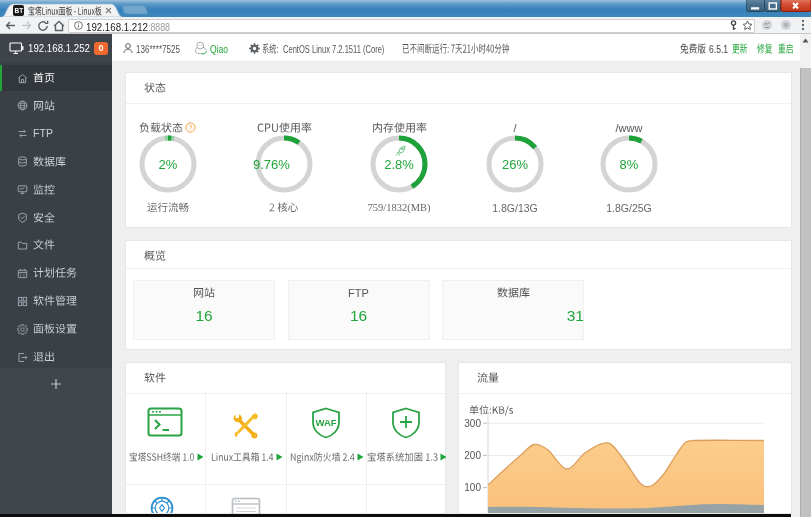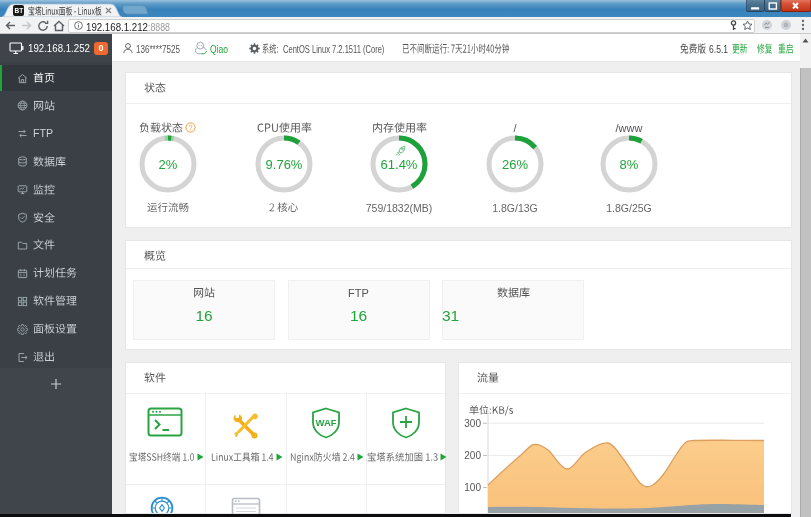--- a/index.html
+++ b/index.html
@@ -308,42 +308,42 @@
   </div>
 <div class="abs" style="left:147px;top:200.5px">
     <svg width="42" height="14" viewBox="0 0 42 14">
       <path fill="#666" d="M4 2L4 2.8L9.3 2.8L9.3 2ZM0.7 2.5C1.3 2.9 2.2 3.5 2.6 3.9L3.1 3.3C2.7 2.9 1.8 2.3 1.2 1.9ZM3.9 9C4.3 8.8 4.7 8.8 8.7 8.4L9.1 9.2L9.8 8.9C9.4 8.1 8.5 6.7 7.9 5.7L7.2 6C7.6 6.5 7.9 7.1 8.3 7.7L4.8 8C5.4 7.2 5.9 6.2 6.4 5.2L10 5.2L10 4.4L3.3 4.4L3.3 5.2L5.4 5.2C5 6.2 4.4 7.3 4.2 7.5C4 7.9 3.9 8.1 3.7 8.2C3.8 8.4 3.9 8.8 3.9 9ZM2.6 5.1L0.4 5.1L0.4 5.8L1.9 5.8L1.9 9.1C1.4 9.3 0.9 9.8 0.4 10.4L0.9 11.1C1.5 10.4 2 9.8 2.3 9.8C2.6 9.8 2.9 10.1 3.4 10.4C4.1 10.8 5 10.9 6.3 10.9C7.4 10.9 9.2 10.9 9.9 10.8C9.9 10.6 10 10.2 10.2 10C9.1 10.1 7.5 10.2 6.3 10.2C5.1 10.2 4.2 10.1 3.5 9.7C3.1 9.4 2.9 9.2 2.6 9.1ZM15.1 2L15.1 2.8L20.2 2.8L20.2 2ZM13.3 1.4C12.8 2.1 11.7 3.1 10.9 3.7C11 3.8 11.2 4.1 11.3 4.3C12.3 3.6 13.4 2.6 14.1 1.7ZM14.6 4.9L14.6 5.7L18.1 5.7L18.1 10C18.1 10.2 18.1 10.2 17.9 10.3C17.7 10.3 17 10.3 16.2 10.2C16.3 10.5 16.5 10.8 16.5 11C17.5 11 18.1 11 18.5 10.9C18.8 10.8 18.9 10.5 18.9 10L18.9 5.7L20.5 5.7L20.5 4.9ZM13.7 3.6C13 4.8 11.8 6 10.8 6.8C10.9 7 11.2 7.3 11.3 7.5C11.7 7.2 12.1 6.8 12.5 6.4L12.5 11.1L13.3 11.1L13.3 5.5C13.7 5 14.1 4.4 14.5 3.9ZM27.1 6.4L27.1 10.6L27.8 10.6L27.8 6.4ZM25.2 6.4L25.2 7.5C25.2 8.4 25.1 9.6 23.8 10.5C24 10.6 24.2 10.9 24.3 11C25.7 10 25.9 8.6 25.9 7.5L25.9 6.4ZM28.9 6.4L28.9 9.7C28.9 10.4 29 10.5 29.1 10.7C29.3 10.8 29.5 10.9 29.7 10.9C29.8 10.9 30.1 10.9 30.2 10.9C30.4 10.9 30.6 10.8 30.7 10.7C30.9 10.7 31 10.5 31 10.3C31.1 10.1 31.1 9.6 31.1 9.1C30.9 9.1 30.7 9 30.6 8.8C30.6 9.3 30.5 9.7 30.5 9.9C30.5 10.1 30.5 10.1 30.4 10.2C30.4 10.2 30.3 10.2 30.2 10.2C30.1 10.2 30 10.2 29.9 10.2C29.8 10.2 29.8 10.2 29.7 10.2C29.7 10.1 29.7 10 29.7 9.8L29.7 6.4ZM21.9 2.1C22.5 2.5 23.3 3 23.7 3.4L24.1 2.8C23.8 2.4 23 1.9 22.4 1.5ZM21.4 5C22.1 5.3 22.9 5.8 23.3 6.1L23.8 5.5C23.4 5.1 22.5 4.7 21.8 4.4ZM21.7 10.4L22.3 10.9C23 9.9 23.7 8.6 24.3 7.5L23.7 7C23.1 8.2 22.2 9.6 21.7 10.4ZM26.9 1.6C27 1.9 27.2 2.4 27.3 2.7L24.3 2.7L24.3 3.5L26.4 3.5C26 4 25.4 4.8 25.2 5C25 5.1 24.7 5.2 24.5 5.3C24.5 5.4 24.6 5.8 24.7 6C25 5.9 25.5 5.9 29.8 5.6C30 5.8 30.2 6.1 30.3 6.3L30.9 5.9C30.6 5.3 29.7 4.3 29.1 3.6L28.5 4C28.7 4.3 29 4.6 29.3 4.9L26 5.1C26.4 4.6 26.9 4 27.3 3.5L30.9 3.5L30.9 2.7L28.1 2.7C28 2.3 27.8 1.8 27.6 1.4ZM33.6 1.4L33.6 2.8L32.2 2.8L32.2 8.2L32.8 8.2L32.8 7.7L33.6 7.7L33.6 11L34.3 11L34.3 7.7L35.8 7.7L35.8 2.8L34.3 2.8L34.3 1.4ZM35.2 5.5L35.2 7L34.3 7L34.3 5.5ZM35.2 4.9L34.3 4.9L34.3 3.5L35.2 3.5ZM32.8 5.5L33.7 5.5L33.7 7L32.8 7ZM32.8 4.9L32.8 3.5L33.7 3.5L33.7 4.9ZM36.4 5.6C36.5 5.5 36.8 5.5 37.3 5.5L37.7 5.5C37.3 6.7 36.6 7.6 35.7 8.3C35.8 8.4 36.1 8.6 36.3 8.7C37.2 8 38 6.9 38.4 5.5L39.4 5.5C38.8 7.7 37.7 9.5 36 10.6C36.2 10.7 36.5 10.9 36.6 11C38.3 9.8 39.4 7.9 40.1 5.5L40.6 5.5C40.4 8.6 40.2 9.8 39.9 10.1C39.8 10.2 39.8 10.2 39.6 10.2C39.4 10.2 39 10.2 38.7 10.2C38.8 10.4 38.9 10.7 38.9 10.9C39.3 11 39.7 11 39.9 10.9C40.2 10.9 40.4 10.8 40.6 10.6C41 10.1 41.2 8.8 41.4 5.1C41.4 5 41.4 4.8 41.4 4.8L37.8 4.8C38.8 4.1 39.8 3.2 40.9 2.2L40.3 1.8L40.1 1.9L36.1 1.9L36.1 2.6L39.3 2.6C38.4 3.4 37.5 4.1 37.1 4.4C36.7 4.6 36.3 4.8 36.1 4.9C36.2 5.1 36.3 5.5 36.4 5.6Z"></path>
     </svg>
   </div>
 <svg class="abs" style="left:253px;top:133px" width="62" height="62" viewBox="0 0 62 62">
 <circle cx="31" cy="31" r="26.0" fill="none" stroke="#d4d4d4" stroke-width="5"></circle>
 <circle cx="31" cy="31" r="26.0" fill="none" stroke="#1da23a" stroke-width="5" stroke-dasharray="15.94 163.36" transform="rotate(-90 31 31)"></circle>
 </svg>
-<div class="abs lat" style="left:253px;top:157px;font-size:13px;color:#20a53a;white-space:pre;width:62px;text-align:center;">9.76%</div>
+<div class="abs lat" style="left:253px;top:157px;font-size:13px;color:#20a53a;white-space:pre;width:62px;">9.76%</div>
 <div class="abs" style="left:256.5px;top:120.5px">
     <svg width="55" height="14" viewBox="0 0 55 14">
       <path fill="#555" d="M4.1 10.8C5.2 10.8 6 10.4 6.6 9.7L6.1 9C5.5 9.6 5 10 4.2 10C2.7 10 1.7 8.7 1.7 6.6C1.7 4.6 2.7 3.4 4.2 3.4C4.9 3.4 5.4 3.7 5.9 4.1L6.4 3.5C6 3 5.2 2.5 4.2 2.5C2.2 2.5 0.6 4.1 0.6 6.7C0.6 9.3 2.1 10.8 4.1 10.8ZM8.1 10.7L9.1 10.7L9.1 7.5L10.5 7.5C12.2 7.5 13.4 6.7 13.4 5C13.4 3.2 12.2 2.6 10.4 2.6L8.1 2.6ZM9.1 6.7L9.1 3.5L10.3 3.5C11.7 3.5 12.4 3.8 12.4 5C12.4 6.2 11.8 6.7 10.3 6.7ZM18 10.8C19.6 10.8 20.8 10 20.8 7.4L20.8 2.6L19.9 2.6L19.9 7.4C19.9 9.3 19 10 18 10C16.9 10 16.1 9.3 16.1 7.4L16.1 2.6L15.1 2.6L15.1 7.4C15.1 10 16.3 10.8 18 10.8ZM28.5 1.5L28.5 2.7L25.4 2.7L25.4 3.4L28.5 3.4L28.5 4.5L25.8 4.5L25.8 7.6L28.4 7.6C28.4 8.2 28.2 8.7 27.9 9.3C27.3 8.9 26.8 8.4 26.5 7.8L25.8 8C26.2 8.7 26.7 9.3 27.4 9.8C26.9 10.3 26.1 10.7 25 10.9C25.2 11.1 25.4 11.4 25.5 11.6C26.7 11.3 27.5 10.8 28 10.3C29.1 10.9 30.5 11.4 32.1 11.6C32.2 11.4 32.4 11 32.6 10.9C31 10.7 29.6 10.3 28.5 9.7C29 9 29.2 8.3 29.2 7.6L32.1 7.6L32.1 4.5L29.3 4.5L29.3 3.4L32.5 3.4L32.5 2.7L29.3 2.7L29.3 1.5ZM26.5 5.2L28.5 5.2L28.5 6.4L28.5 6.9L26.5 6.9ZM29.3 5.2L31.3 5.2L31.3 6.9L29.3 6.9L29.3 6.4ZM25 1.4C24.3 3.1 23.3 4.7 22.1 5.8C22.3 6 22.5 6.4 22.6 6.6C23 6.2 23.4 5.7 23.8 5.2L23.8 11.6L24.6 11.6L24.6 4C25 3.2 25.4 2.5 25.7 1.7ZM34.6 2.2L34.6 6.2C34.6 7.8 34.5 9.7 33.3 11.1C33.5 11.2 33.8 11.5 33.9 11.6C34.7 10.7 35.1 9.4 35.3 8.2L38 8.2L38 11.5L38.9 11.5L38.9 8.2L41.9 8.2L41.9 10.5C41.9 10.7 41.8 10.7 41.6 10.7C41.3 10.7 40.6 10.8 39.8 10.7C39.9 10.9 40.1 11.3 40.1 11.5C41.2 11.5 41.8 11.5 42.2 11.4C42.5 11.2 42.7 11 42.7 10.5L42.7 2.2ZM35.4 3L38 3L38 4.8L35.4 4.8ZM41.9 3L41.9 4.8L38.9 4.8L38.9 3ZM35.4 5.6L38 5.6L38 7.4L35.4 7.4C35.4 7 35.4 6.6 35.4 6.2ZM41.9 5.6L41.9 7.4L38.9 7.4L38.9 5.6ZM53 3.6C52.6 4.1 52 4.7 51.5 5L52.1 5.4C52.6 5.1 53.2 4.6 53.7 4ZM44.5 7L44.9 7.7C45.7 7.3 46.6 6.8 47.4 6.4L47.3 5.7C46.3 6.2 45.2 6.7 44.5 7ZM44.8 4.1C45.4 4.5 46.2 5 46.5 5.4L47.1 4.9C46.7 4.5 46 4 45.4 3.7ZM51.4 6.2C52.1 6.7 53.1 7.3 53.5 7.8L54.1 7.3C53.7 6.8 52.7 6.2 51.9 5.8ZM44.5 8.5L44.5 9.2L49 9.2L49 11.6L49.9 11.6L49.9 9.2L54.4 9.2L54.4 8.5L49.9 8.5L49.9 7.6L49 7.6L49 8.5ZM48.7 1.6C48.9 1.8 49.1 2.2 49.2 2.4L44.7 2.4L44.7 3.2L48.7 3.2C48.4 3.7 48 4.2 47.9 4.3C47.7 4.5 47.6 4.6 47.4 4.7C47.5 4.9 47.6 5.2 47.6 5.4C47.8 5.3 48 5.3 49.3 5.2C48.8 5.7 48.3 6.1 48.1 6.3C47.7 6.6 47.4 6.8 47.2 6.9C47.3 7.1 47.4 7.4 47.4 7.6C47.6 7.5 48 7.4 50.9 7.1C51 7.4 51.1 7.6 51.2 7.7L51.9 7.4C51.6 6.9 51.1 6.1 50.6 5.6L50 5.8C50.2 6 50.3 6.3 50.5 6.5L48.6 6.7C49.5 5.9 50.5 5 51.4 3.9L50.7 3.5C50.5 3.9 50.2 4.2 50 4.5L48.5 4.5C48.9 4.2 49.3 3.7 49.6 3.2L54.3 3.2L54.3 2.4L50.2 2.4C50 2.1 49.8 1.7 49.5 1.4Z"></path>
     </svg>
   </div>
 <div class="abs" style="left:269px;top:200.5px">
     <svg width="30" height="14" viewBox="0 0 30 14">
       <path fill="#666" d="M0.5 10.2L5.3 10.2L5.3 9.4L3.2 9.4C2.8 9.4 2.3 9.4 1.9 9.4C3.7 7.7 4.9 6.2 4.9 4.6C4.9 3.3 4.1 2.4 2.7 2.4C1.7 2.4 1 2.8 0.4 3.5L1 4C1.4 3.5 1.9 3.1 2.6 3.1C3.5 3.1 4 3.8 4 4.7C4 6 2.9 7.5 0.5 9.6ZM17.2 6.3C16.3 8.1 14.3 9.6 11.8 10.4C12 10.6 12.2 10.9 12.3 11.1C13.6 10.6 14.8 9.9 15.8 9.2C16.5 9.7 17.3 10.5 17.7 10.9L18.3 10.4C17.9 9.9 17.1 9.2 16.3 8.7C17 8.1 17.6 7.4 18 6.6ZM14.6 1.6C14.8 2 15 2.4 15.1 2.8L12.4 2.8L12.4 3.5L14.4 3.5C14 4.2 13.5 5.1 13.2 5.3C13.1 5.5 12.8 5.6 12.6 5.6C12.6 5.8 12.8 6.2 12.8 6.4C13 6.3 13.3 6.2 15.2 6.1C14.4 6.9 13.4 7.6 12.4 8.1C12.5 8.2 12.7 8.5 12.8 8.7C14.7 7.8 16.3 6.3 17.2 4.7L16.4 4.4C16.3 4.8 16 5.1 15.8 5.4L14 5.5C14.4 4.9 14.9 4.1 15.2 3.5L18.2 3.5L18.2 2.8L15.8 2.8L16 2.8C15.9 2.4 15.6 1.8 15.4 1.3ZM10.2 1.4L10.2 3.4L8.8 3.4L8.8 4.1L10.2 4.1C9.8 5.6 9.2 7.2 8.5 8.1C8.7 8.3 8.9 8.7 8.9 8.9C9.4 8.2 9.8 7.2 10.2 6L10.2 11L11 11L11 5.5C11.2 6.1 11.6 6.7 11.7 7L12.2 6.4C12 6.1 11.2 4.9 11 4.6L11 4.1L12.1 4.1L12.1 3.4L11 3.4L11 1.4ZM21.8 4.3L21.8 9.5C21.8 10.6 22.1 10.9 23.2 10.9C23.5 10.9 25.1 10.9 25.4 10.9C26.6 10.9 26.8 10.3 26.9 8.3C26.7 8.2 26.4 8.1 26.2 7.9C26.1 9.7 26 10.1 25.3 10.1C25 10.1 23.6 10.1 23.3 10.1C22.7 10.1 22.6 10 22.6 9.5L22.6 4.3ZM20.1 5.1C19.9 6.3 19.6 8 19.1 9.1L19.9 9.4C20.4 8.3 20.7 6.5 20.9 5.2ZM26.7 5.1C27.3 6.3 27.8 8 28 9.1L28.8 8.8C28.6 7.7 28 6.1 27.4 4.8ZM22.3 2.3C23.3 3 24.5 4 25.1 4.7L25.7 4.1C25.1 3.4 23.8 2.4 22.8 1.7Z"></path>
     </svg>
   </div>
 <svg class="abs" style="left:368px;top:133px" width="62" height="62" viewBox="0 0 62 62">
 <circle cx="31" cy="31" r="26.0" fill="none" stroke="#d4d4d4" stroke-width="5"></circle>
 <circle cx="31" cy="31" r="26.0" fill="none" stroke="#1da23a" stroke-width="5" stroke-dasharray="67.63 163.36" transform="rotate(-90 31 31)"></circle>
 </svg>
-<div class="abs lat" style="left:368px;top:157px;font-size:13px;color:#20a53a;white-space:pre;width:62px;text-align:center;">61.4%</div>
+<div class="abs lat" style="left:368px;top:157px;font-size:13px;color:#20a53a;white-space:pre;width:62px;text-align:center;">2.8%</div>
 <div class="abs" style="left:371.5px;top:120.5px">
     <svg width="55" height="14" viewBox="0 0 55 14">
       <path fill="#555" d="M1.1 3.3L1.1 11.6L1.9 11.6L1.9 4.2L5.1 4.2C5 5.6 4.6 7.4 2.2 8.7C2.4 8.9 2.7 9.2 2.8 9.4C4.3 8.5 5.1 7.4 5.5 6.4C6.5 7.3 7.6 8.5 8.2 9.2L8.8 8.7C8.2 7.9 6.8 6.6 5.7 5.6C5.8 5.1 5.9 4.6 5.9 4.2L9.1 4.2L9.1 10.5C9.1 10.7 9.1 10.7 8.8 10.8C8.6 10.8 7.9 10.8 7.1 10.7C7.2 11 7.3 11.3 7.4 11.6C8.4 11.6 9.1 11.6 9.4 11.4C9.8 11.3 9.9 11 9.9 10.5L9.9 3.3L5.9 3.3L5.9 1.5L5.1 1.5L5.1 3.3ZM17.7 6.9L17.7 7.8L14.7 7.8L14.7 8.5L17.7 8.5L17.7 10.6C17.7 10.7 17.7 10.8 17.5 10.8C17.3 10.8 16.7 10.8 15.9 10.8C16 11 16.1 11.3 16.2 11.6C17.1 11.6 17.7 11.6 18.1 11.4C18.5 11.3 18.6 11.1 18.6 10.6L18.6 8.5L21.5 8.5L21.5 7.8L18.6 7.8L18.6 7.1C19.4 6.6 20.2 5.9 20.8 5.3L20.3 4.9L20.1 4.9L15.6 4.9L15.6 5.7L19.4 5.7C18.9 6.1 18.3 6.6 17.7 6.9ZM15.2 1.5C15.1 1.9 14.9 2.4 14.8 2.9L11.7 2.9L11.7 3.7L14.4 3.7C13.7 5.2 12.7 6.6 11.3 7.6C11.5 7.8 11.7 8.1 11.8 8.3C12.2 8 12.7 7.6 13.1 7.2L13.1 11.6L13.9 11.6L13.9 6.2C14.5 5.4 14.9 4.6 15.3 3.7L21.3 3.7L21.3 2.9L15.7 2.9C15.8 2.5 16 2.1 16.1 1.7ZM28.6 1.5L28.6 2.7L25.5 2.7L25.5 3.4L28.6 3.4L28.6 4.5L25.9 4.5L25.9 7.6L28.5 7.6C28.5 8.2 28.3 8.7 27.9 9.3C27.4 8.9 26.9 8.4 26.5 7.8L25.9 8C26.3 8.7 26.8 9.3 27.4 9.8C26.9 10.3 26.2 10.7 25.1 10.9C25.3 11.1 25.5 11.4 25.6 11.6C26.8 11.3 27.6 10.8 28.1 10.3C29.2 10.9 30.6 11.4 32.2 11.6C32.3 11.4 32.5 11 32.7 10.9C31.1 10.7 29.7 10.3 28.6 9.7C29.1 9 29.2 8.3 29.3 7.6L32.2 7.6L32.2 4.5L29.4 4.5L29.4 3.4L32.6 3.4L32.6 2.7L29.4 2.7L29.4 1.5ZM26.6 5.2L28.6 5.2L28.6 6.4L28.6 6.9L26.6 6.9ZM29.4 5.2L31.4 5.2L31.4 6.9L29.4 6.9L29.4 6.4ZM25.1 1.4C24.4 3.1 23.3 4.7 22.2 5.8C22.4 6 22.6 6.4 22.7 6.6C23.1 6.2 23.5 5.7 23.9 5.2L23.9 11.6L24.7 11.6L24.7 4C25.1 3.2 25.5 2.5 25.8 1.7ZM34.7 2.2L34.7 6.2C34.7 7.8 34.6 9.7 33.4 11.1C33.5 11.2 33.9 11.5 34 11.6C34.8 10.7 35.2 9.4 35.4 8.2L38.1 8.2L38.1 11.5L39 11.5L39 8.2L41.9 8.2L41.9 10.5C41.9 10.7 41.9 10.7 41.6 10.7C41.4 10.7 40.7 10.8 39.9 10.7C40 10.9 40.2 11.3 40.2 11.5C41.2 11.5 41.9 11.5 42.3 11.4C42.6 11.2 42.8 11 42.8 10.5L42.8 2.2ZM35.5 3L38.1 3L38.1 4.8L35.5 4.8ZM41.9 3L41.9 4.8L39 4.8L39 3ZM35.5 5.6L38.1 5.6L38.1 7.4L35.5 7.4C35.5 7 35.5 6.6 35.5 6.2ZM41.9 5.6L41.9 7.4L39 7.4L39 5.6ZM53.1 3.6C52.7 4.1 52.1 4.7 51.6 5L52.2 5.4C52.7 5.1 53.3 4.6 53.8 4ZM44.6 7L45 7.7C45.8 7.3 46.7 6.8 47.5 6.4L47.3 5.7C46.3 6.2 45.3 6.7 44.6 7ZM44.9 4.1C45.5 4.5 46.3 5 46.6 5.4L47.2 4.9C46.8 4.5 46.1 4 45.5 3.7ZM51.4 6.2C52.2 6.7 53.2 7.3 53.6 7.8L54.2 7.3C53.7 6.8 52.8 6.2 52 5.8ZM44.6 8.5L44.6 9.2L49.1 9.2L49.1 11.6L49.9 11.6L49.9 9.2L54.5 9.2L54.5 8.5L49.9 8.5L49.9 7.6L49.1 7.6L49.1 8.5ZM48.8 1.6C49 1.8 49.1 2.2 49.3 2.4L44.8 2.4L44.8 3.2L48.8 3.2C48.5 3.7 48.1 4.2 48 4.3C47.8 4.5 47.6 4.6 47.5 4.7C47.6 4.9 47.7 5.2 47.7 5.4C47.9 5.3 48.1 5.3 49.4 5.2C48.9 5.7 48.4 6.1 48.2 6.3C47.8 6.6 47.5 6.8 47.3 6.9C47.4 7.1 47.5 7.4 47.5 7.6C47.7 7.5 48.1 7.4 51 7.1C51.1 7.4 51.2 7.6 51.3 7.7L52 7.4C51.7 6.9 51.2 6.1 50.7 5.6L50.1 5.8C50.2 6 50.4 6.3 50.6 6.5L48.7 6.7C49.6 5.9 50.6 5 51.5 3.9L50.8 3.5C50.6 3.9 50.3 4.2 50 4.5L48.6 4.5C49 4.2 49.4 3.7 49.7 3.2L54.4 3.2L54.4 2.4L50.3 2.4C50.1 2.1 49.8 1.7 49.6 1.4Z"></path>
     </svg>
   </div>
-<div class="abs lat" style="left:349px;top:201.5px;font-size:10.5px;color:#666;white-space:pre;width:100px;text-align:center;">759/1832(MB)</div>
+<div class="abs lat" style="left:349px;top:201.5px;font-size:10.5px;color:#666;white-space:pre;width:100px;text-align:center;font-family:Liberation Serif, serif;">759/1832(MB)</div>
 <svg class="abs" style="left:484px;top:133px" width="62" height="62" viewBox="0 0 62 62">
 <circle cx="31" cy="31" r="26.0" fill="none" stroke="#d4d4d4" stroke-width="5"></circle>
 <circle cx="31" cy="31" r="26.0" fill="none" stroke="#1da23a" stroke-width="5" stroke-dasharray="22.87 163.36" transform="rotate(-90 31 31)"></circle>
 </svg>
 <div class="abs lat" style="left:484px;top:157px;font-size:13px;color:#20a53a;white-space:pre;width:62px;text-align:center;">26%</div>
 <div class="abs lat" style="left:475px;top:121.5px;font-size:11px;color:#555;white-space:pre;width:80px;text-align:center;">/</div>
 <div class="abs lat" style="left:465px;top:201.5px;font-size:10.5px;color:#666;white-space:pre;width:100px;text-align:center;">1.8G/13G</div>
 <svg class="abs" style="left:598px;top:133px" width="62" height="62" viewBox="0 0 62 62">
 <circle cx="31" cy="31" r="26.0" fill="none" stroke="#d4d4d4" stroke-width="5"></circle>
 <circle cx="31" cy="31" r="26.0" fill="none" stroke="#1da23a" stroke-width="5" stroke-dasharray="13.07 163.36" transform="rotate(-90 31 31)"></circle>
@@ -376,21 +376,21 @@
 <div class="abs lat" style="left:133px;top:306.5px;font-size:15.5px;color:#20a53a;white-space:pre;width:142px;text-align:center;">16</div>
 <div class="abs" style="left:287.5px;top:280px;width:142px;height:60px;background:#fafafa;border:1px solid #f0f0f0"></div>
 <div class="abs lat" style="left:287.5px;top:287px;font-size:11px;color:#555;white-space:pre;width:142px;text-align:center;">FTP</div>
 <div class="abs lat" style="left:287.5px;top:306.5px;font-size:15.5px;color:#20a53a;white-space:pre;width:142px;text-align:center;">16</div>
 <div class="abs" style="left:442px;top:280px;width:142px;height:60px;background:#fafafa;border:1px solid #f0f0f0"></div>
 <div class="abs" style="left:496.5px;top:286px">
     <svg width="33" height="14" viewBox="0 0 33 14">
       <path fill="#555" d="M4.9 1.7C4.7 2.1 4.3 2.7 4 3.1L4.6 3.4C4.9 3 5.2 2.5 5.6 2ZM1 2C1.3 2.4 1.6 3 1.6 3.4L2.3 3.2C2.2 2.8 1.9 2.2 1.6 1.7ZM4.5 7.8C4.3 8.4 3.9 8.9 3.5 9.3C3.1 9.1 2.6 8.9 2.2 8.7C2.4 8.5 2.6 8.2 2.7 7.8ZM1.2 9C1.7 9.2 2.4 9.5 2.9 9.8C2.2 10.3 1.4 10.6 0.5 10.9C0.6 11 0.8 11.3 0.8 11.5C1.9 11.2 2.8 10.8 3.6 10.1C3.9 10.4 4.3 10.6 4.5 10.8L5.1 10.2C4.8 10.1 4.5 9.9 4.1 9.7C4.7 9 5.2 8.3 5.4 7.3L5 7.1L4.9 7.1L3.1 7.1L3.3 6.6L2.6 6.4C2.5 6.7 2.4 6.9 2.3 7.1L0.8 7.1L0.8 7.8L1.9 7.8C1.7 8.3 1.4 8.7 1.2 9ZM2.8 1.4L2.8 3.5L0.5 3.5L0.5 4.2L2.6 4.2C2 4.9 1.2 5.6 0.4 5.9C0.6 6.1 0.8 6.4 0.9 6.5C1.6 6.2 2.3 5.6 2.8 4.9L2.8 6.3L3.6 6.3L3.6 4.8C4.1 5.1 4.8 5.7 5.1 5.9L5.5 5.3C5.3 5.1 4.3 4.5 3.8 4.2L5.8 4.2L5.8 3.5L3.6 3.5L3.6 1.4ZM6.9 1.5C6.6 3.5 6.1 5.3 5.3 6.5C5.5 6.6 5.8 6.9 5.9 7C6.2 6.6 6.4 6.1 6.7 5.6C6.9 6.6 7.2 7.6 7.6 8.5C7 9.6 6.2 10.4 5 10.9C5.1 11.1 5.3 11.4 5.4 11.6C6.5 11 7.4 10.2 8 9.3C8.6 10.2 9.3 11 10.1 11.5C10.3 11.3 10.5 11 10.7 10.8C9.8 10.3 9 9.5 8.5 8.5C9.1 7.4 9.4 6 9.7 4.4L10.4 4.4L10.4 3.6L7.3 3.6C7.4 3 7.6 2.3 7.7 1.7ZM8.9 4.4C8.7 5.6 8.5 6.7 8.1 7.7C7.6 6.7 7.3 5.6 7.1 4.4ZM16.3 8.1L16.3 11.6L17.1 11.6L17.1 11.1L20.4 11.1L20.4 11.5L21.2 11.5L21.2 8.1L19.1 8.1L19.1 6.7L21.5 6.7L21.5 6L19.1 6L19.1 4.8L21.2 4.8L21.2 1.9L15.3 1.9L15.3 5.3C15.3 7 15.2 9.4 14.1 11.1C14.3 11.2 14.6 11.4 14.8 11.6C15.7 10.2 16 8.4 16.1 6.7L18.3 6.7L18.3 8.1ZM16.1 2.7L20.4 2.7L20.4 4.1L16.1 4.1ZM16.1 4.8L18.3 4.8L18.3 6L16.1 6L16.1 5.3ZM17.1 10.5L17.1 8.8L20.4 8.8L20.4 10.5ZM12.8 1.5L12.8 3.7L11.5 3.7L11.5 4.5L12.8 4.5L12.8 6.9C12.3 7 11.7 7.2 11.3 7.3L11.5 8.1L12.8 7.7L12.8 10.5C12.8 10.7 12.8 10.7 12.7 10.7C12.5 10.8 12.1 10.8 11.6 10.7C11.7 11 11.8 11.3 11.8 11.5C12.5 11.5 13 11.5 13.2 11.3C13.5 11.2 13.6 11 13.6 10.5L13.6 7.4L14.9 7L14.8 6.3L13.6 6.6L13.6 4.5L14.8 4.5L14.8 3.7L13.6 3.7L13.6 1.5ZM25.6 8C25.7 7.9 26 7.9 26.6 7.9L28.5 7.9L28.5 9.1L24.6 9.1L24.6 9.9L28.5 9.9L28.5 11.6L29.3 11.6L29.3 9.9L32.5 9.9L32.5 9.1L29.3 9.1L29.3 7.9L31.8 7.9L31.8 7.1L29.3 7.1L29.3 5.9L28.5 5.9L28.5 7.1L26.4 7.1C26.8 6.6 27.1 6 27.4 5.4L32 5.4L32 4.7L27.8 4.7L28.1 3.9L27.3 3.6C27.2 3.9 27 4.3 26.9 4.7L24.9 4.7L24.9 5.4L26.5 5.4C26.3 6 26 6.4 25.9 6.6C25.7 6.9 25.5 7.2 25.3 7.2C25.4 7.4 25.5 7.8 25.6 8ZM27.2 1.7C27.3 1.9 27.5 2.3 27.7 2.6L23.3 2.6L23.3 5.8C23.3 7.3 23.3 9.6 22.3 11.2C22.5 11.2 22.9 11.5 23 11.6C24 10 24.1 7.5 24.1 5.8L24.1 3.4L32.5 3.4L32.5 2.6L28.6 2.6C28.5 2.2 28.2 1.8 28 1.5Z"></path>
     </svg>
   </div>
-<div class="abs lat" style="left:442px;top:306.5px;font-size:15.5px;color:#20a53a;white-space:pre;width:142px;text-align:left;">31</div>
+<div class="abs lat" style="left:442px;top:306.5px;font-size:15.5px;color:#20a53a;white-space:pre;width:142px;text-align:right;">31</div>
 <div class="abs" style="left:125px;top:362px;width:321px;height:152px;background:#fff;border:1px solid #e6e6e6"></div>
 <div class="abs" style="left:144px;top:371px">
     <svg width="22" height="14" viewBox="0 0 22 14" preserveAspectRatio="none">
       <path fill="#555" d="M6.5 1.4C6.3 3.2 5.8 4.8 5.1 5.8C5.3 5.9 5.6 6.1 5.8 6.3C6.2 5.6 6.5 4.8 6.8 3.9L9.6 3.9C9.5 4.7 9.3 5.5 9.1 6L9.8 6.2C10.1 5.5 10.3 4.3 10.5 3.3L10 3.1L9.9 3.1L7 3.1C7.1 2.6 7.2 2.1 7.3 1.6ZM7.3 4.9L7.3 5.5C7.3 7 7.1 9.3 4.8 11C5 11.2 5.3 11.4 5.4 11.6C6.8 10.6 7.4 9.3 7.8 8.2C8.2 9.7 9 10.9 10.1 11.6C10.2 11.4 10.4 11.1 10.6 10.9C9.3 10.2 8.5 8.4 8.1 6.5C8.1 6.1 8.1 5.8 8.1 5.5L8.1 4.9ZM1 7C1.1 7 1.5 6.9 1.9 6.9L3.1 6.9L3.1 8.5L0.4 8.9L0.6 9.7L3.1 9.3L3.1 11.5L3.8 11.5L3.8 9.2L5.3 8.9L5.3 8.2L3.8 8.4L3.8 6.9L5.2 6.9L5.2 6.1L3.8 6.1L3.8 4.5L3.1 4.5L3.1 6.1L1.8 6.1C2.2 5.4 2.6 4.5 2.9 3.5L5.3 3.5L5.3 2.8L3.2 2.8C3.3 2.4 3.4 2 3.5 1.7L2.7 1.5C2.6 1.9 2.5 2.3 2.3 2.8L0.5 2.8L0.5 3.5L2.1 3.5C1.8 4.4 1.5 5.2 1.4 5.4C1.2 5.9 1 6.3 0.8 6.3C0.9 6.5 1 6.9 1 7ZM14.5 6.9L14.5 7.8L17.6 7.8L17.6 11.6L18.5 11.6L18.5 7.8L21.5 7.8L21.5 6.9L18.5 6.9L18.5 4.5L21 4.5L21 3.7L18.5 3.7L18.5 1.6L17.6 1.6L17.6 3.7L16.2 3.7C16.3 3.2 16.4 2.7 16.5 2.2L15.8 2C15.5 3.5 15 4.9 14.4 5.8C14.6 5.9 14.9 6.1 15.1 6.2C15.4 5.7 15.7 5.2 15.9 4.5L17.6 4.5L17.6 6.9ZM13.9 1.5C13.4 3.2 12.4 4.8 11.4 5.9C11.5 6.1 11.7 6.5 11.8 6.7C12.2 6.3 12.5 5.9 12.8 5.4L12.8 11.6L13.6 11.6L13.6 4.1C14 3.4 14.4 2.5 14.7 1.7Z"></path>
     </svg>
   </div>
 <div class="abs" style="left:126px;top:393px;width:319px;height:1px;background:#f0f0f0"></div>
 <div class="abs" style="left:205.3px;top:392px;width:1px;height:121px;background:#f0f0f0"></div>
 <div class="abs" style="left:285.5px;top:392px;width:1px;height:121px;background:#f0f0f0"></div>
 <div class="abs" style="left:365.8px;top:392px;width:1px;height:121px;background:#f0f0f0"></div>

